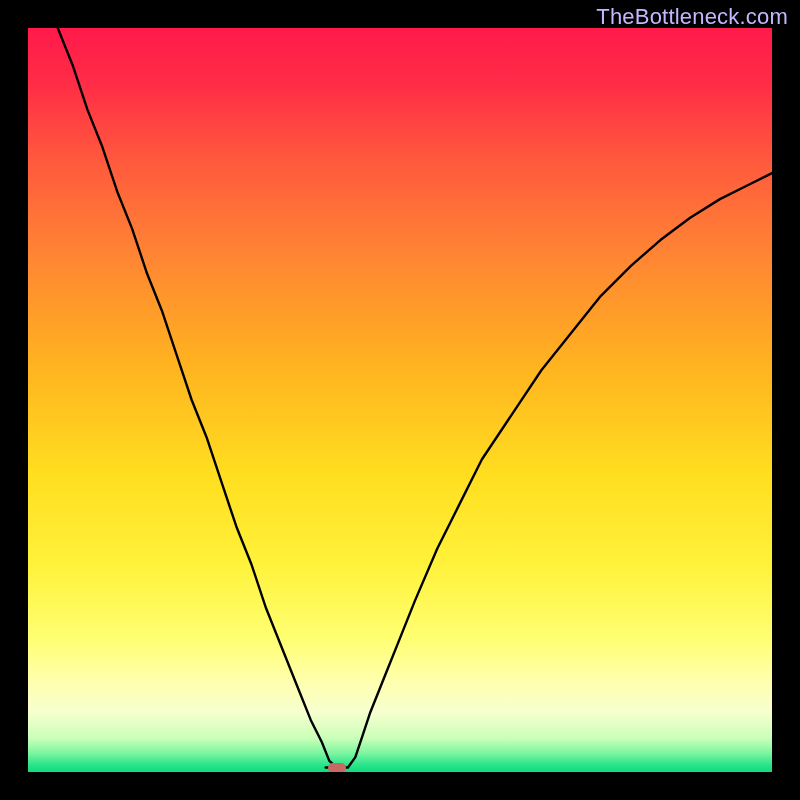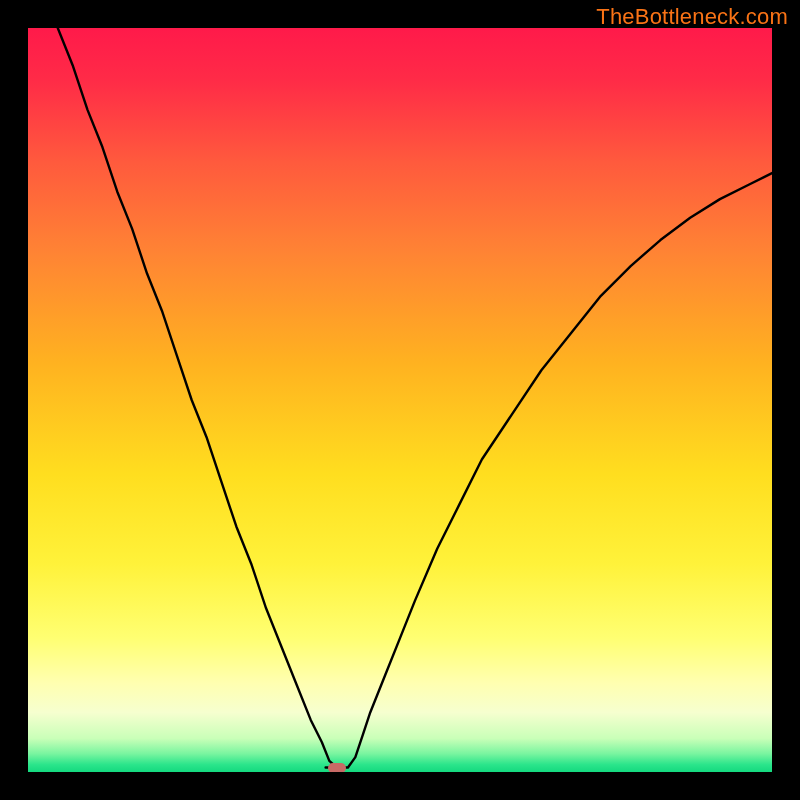--- a/index.html
+++ b/index.html
@@ -40,21 +40,21 @@
     width: 18px;
     height: 10px;
     border-radius: 5px;
     background: #c76a66;
     transform: translate(-50%, -50%);
   }
   .watermark {
     position: absolute;
     top: 4px;
     right: 12px;
-    color: #f97316;
+    color: #c4b5fd;
     font-size: 22px;
     font-weight: 500;
     letter-spacing: 0.2px;
     user-select: none;
   }
 </style>
 </head>
 <body>
 
 <div class="frame">

